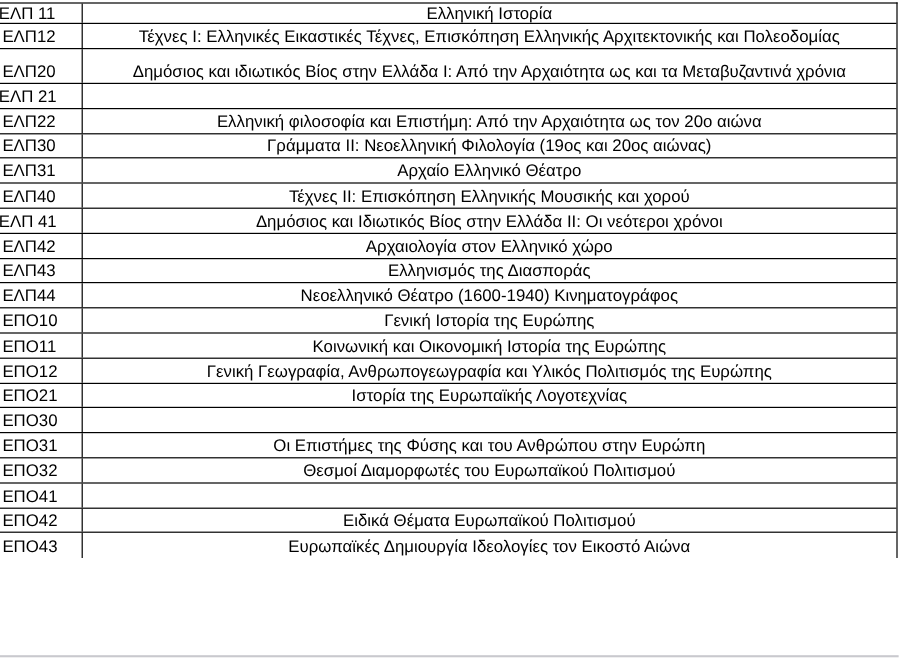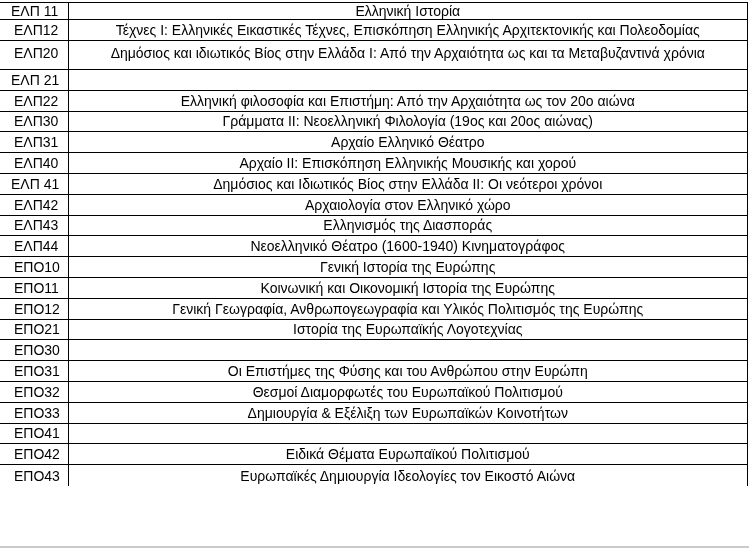--- a/index.html
+++ b/index.html
@@ -33,35 +33,36 @@
   .row.r-first { height: 16.8px; }
   .row.r-tall  { height: 29.4px; }
   .row:last-child { border-bottom: none; }
   .cell-code {
     flex: 0 0 69px;
     width: 69px;
     box-sizing: border-box;
     border-right: 1.3px solid #000;
     display: flex;
     align-items: center;
-    padding-left: 14px;
+    padding-left: 2px;
     overflow: hidden;
     white-space: nowrap;
   }
   .cell-title {
     flex: 1;
     display: flex;
     align-items: center;
     justify-content: center;
     overflow: hidden;
     white-space: nowrap;
     text-align: center;
   }
   .r-tall .cell-code,
   .r-tall .cell-title {
+    align-items: flex-end;
     padding-bottom: 3px;
   }
   
   .cut .code-text { margin-left: -3px; }
   .bottom-edge {
     position: absolute;
     left: 0;
     top: 546px;
     width: 749px;
     height: 2px;
@@ -118,21 +119,21 @@
     <div class="cell-code">
         <span class="code-text">ΕΛΠ31</span>
       </div>
     <div class="cell-title">Αρχαίο Ελληνικό Θέατρο</div>
   </div>
 
   <div class="row">
     <div class="cell-code">
         <span class="code-text">ΕΛΠ40</span>
       </div>
-    <div class="cell-title">Αρχαίο ΙΙ: Επισκόπηση Ελληνικής Μουσικής και χορού</div>
+    <div class="cell-title">Τέχνες ΙΙ: Επισκόπηση Ελληνικής Μουσικής και χορού</div>
   </div>
 
   <div class="row cut">
     <div class="cell-code">
         <span class="code-text">ΕΛΠ 41</span>
       </div>
     <div class="cell-title">Δημόσιος και Ιδιωτικός Βίος στην Ελλάδα ΙΙ: Οι νεότεροι χρόνοι</div>
   </div>
 
   <div class="row">
@@ -200,26 +201,20 @@
     <div class="cell-title">Οι Επιστήμες της Φύσης και του Ανθρώπου στην Ευρώπη</div>
   </div>
 
   <div class="row">
     <div class="cell-code">
         <span class="code-text">ΕΠΟ32</span>
       </div>
     <div class="cell-title">Θεσμοί Διαμορφωτές του Ευρωπαϊκού Πολιτισμού</div>
   </div>
 
-  <div class="row">
-    <div class="cell-code">
-        <span class="code-text">ΕΠΟ33</span>
-      </div>
-    <div class="cell-title">Δημιουργία &amp; Εξέλιξη των Ευρωπαϊκών Κοινοτήτων</div>
-  </div>
 
   <div class="row">
     <div class="cell-code">
         <span class="code-text">ΕΠΟ41</span>
       </div>
   </div>
 
   <div class="row">
     <div class="cell-code">
         <span class="code-text">ΕΠΟ42</span>

